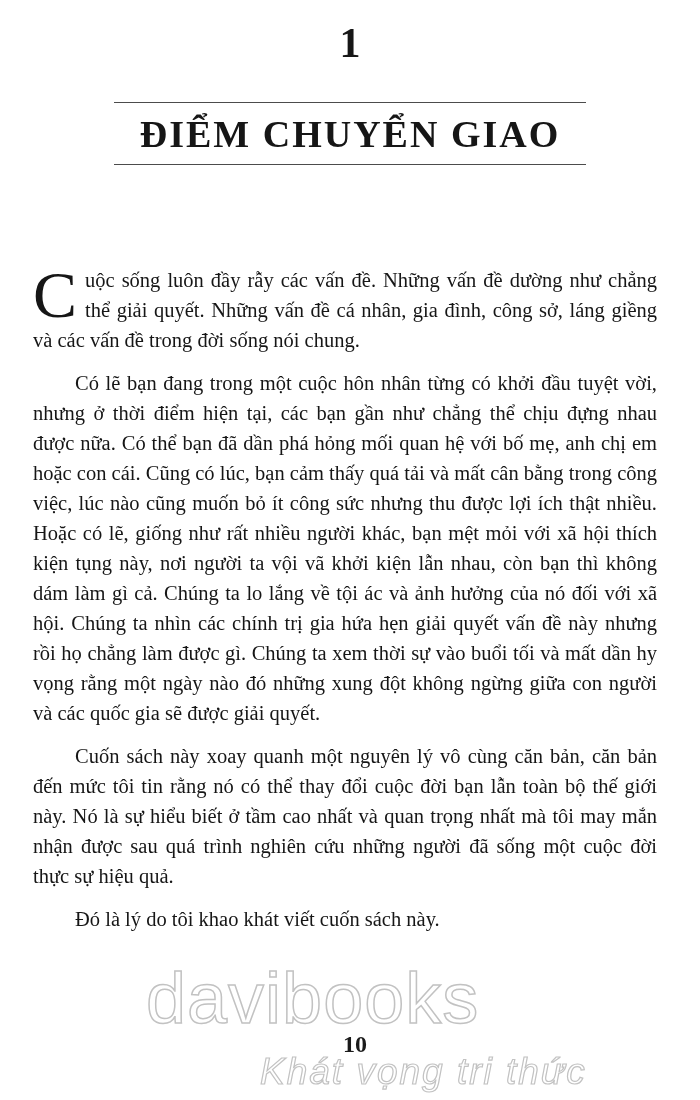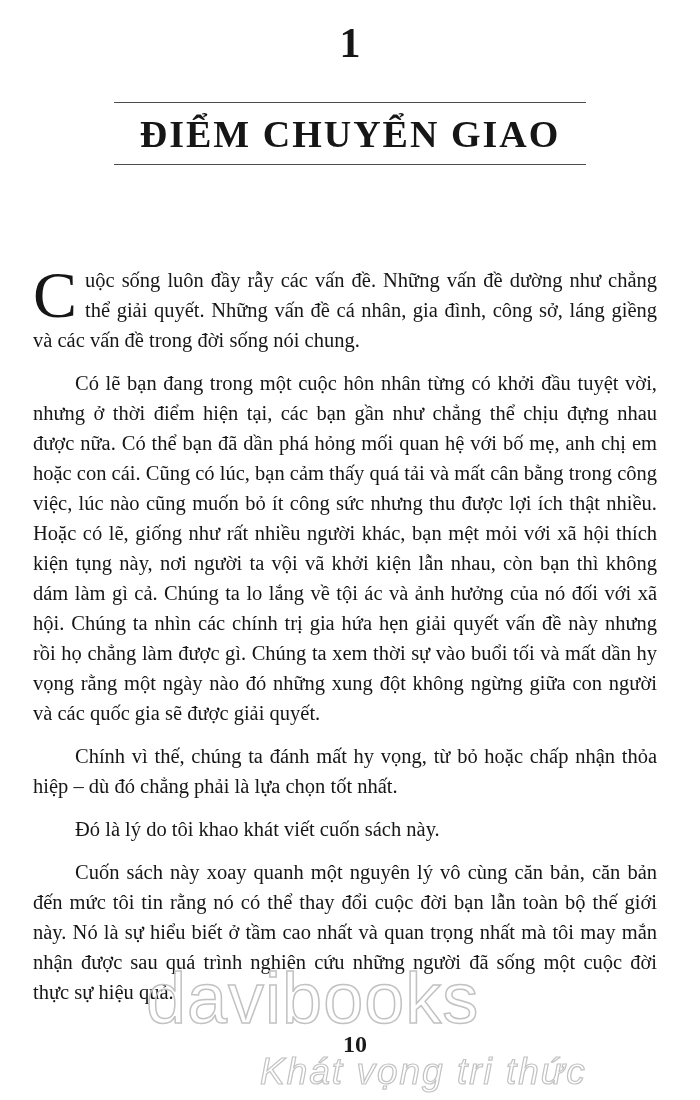--- a/index.html
+++ b/index.html
@@ -108,25 +108,24 @@
 
   <div class="title-block">
     <div class="chapter-title">ĐIỂM CHUYỂN GIAO</div>
   </div>
 
   <div class="body-text">
     <p class="para first"><span class="dropcap">C</span><span>uộc sống luôn đầy rẫy các vấn đề. Những vấn đề dường như chẳng thể giải quyết. Những vấn đề cá nhân, gia đình, công sở, láng giềng và các vấn đề trong đời sống nói chung.</span></p>
 
     <p class="para">Có lẽ bạn đang trong một cuộc hôn nhân từng có khởi đầu tuyệt vời, nhưng ở thời điểm hiện tại, các bạn gần như chẳng thể chịu đựng nhau được nữa. Có thể bạn đã dần phá hỏng mối quan hệ với bố mẹ, anh chị em hoặc con cái. Cũng có lúc, bạn cảm thấy quá tải và mất cân bằng trong công việc, lúc nào cũng muốn bỏ ít công sức nhưng thu được lợi ích thật nhiều. Hoặc có lẽ, giống như rất nhiều người khác, bạn mệt mỏi với xã hội thích kiện tụng này, nơi người ta vội vã khởi kiện lẫn nhau, còn bạn thì không dám làm gì cả. Chúng ta lo lắng về tội ác và ảnh hưởng của nó đối với xã hội. Chúng ta nhìn các chính trị gia hứa hẹn giải quyết vấn đề này nhưng rồi họ chẳng làm được gì. Chúng ta xem thời sự vào buổi tối và mất dần hy vọng rằng một ngày nào đó những xung đột không ngừng giữa con người và các quốc gia sẽ được giải quyết.</p>
 
-    <p class="para">Chính vì thế, chúng ta đánh mất hy vọng, từ bỏ hoặc chấp nhận thỏa hiệp – dù đó chẳng phải là lựa chọn tốt nhất.</p>
+
+    <p class="para">Cuốn sách này xoay quanh một nguyên lý vô cùng căn bản, căn bản đến mức tôi tin rằng nó có thể thay đổi cuộc đời bạn lẫn toàn bộ thế giới này. Nó là sự hiểu biết ở tầm cao nhất và quan trọng nhất mà tôi may mắn nhận được sau quá trình nghiên cứu những người đã sống một cuộc đời thực sự hiệu quả.</p>
 
     <p class="para">Đó là lý do tôi khao khát viết cuốn sách này.</p>
-
-    <p class="para">Cuốn sách này xoay quanh một nguyên lý vô cùng căn bản, căn bản đến mức tôi tin rằng nó có thể thay đổi cuộc đời bạn lẫn toàn bộ thế giới này. Nó là sự hiểu biết ở tầm cao nhất và quan trọng nhất mà tôi may mắn nhận được sau quá trình nghiên cứu những người đã sống một cuộc đời thực sự hiệu quả.</p>
   </div>
 
   <div class="watermark-brand">davibooks</div>
 
   <div class="watermark-tagline">Khát vọng tri thức</div>
 
   <div class="page-number">10</div>
 
 </div>
 

